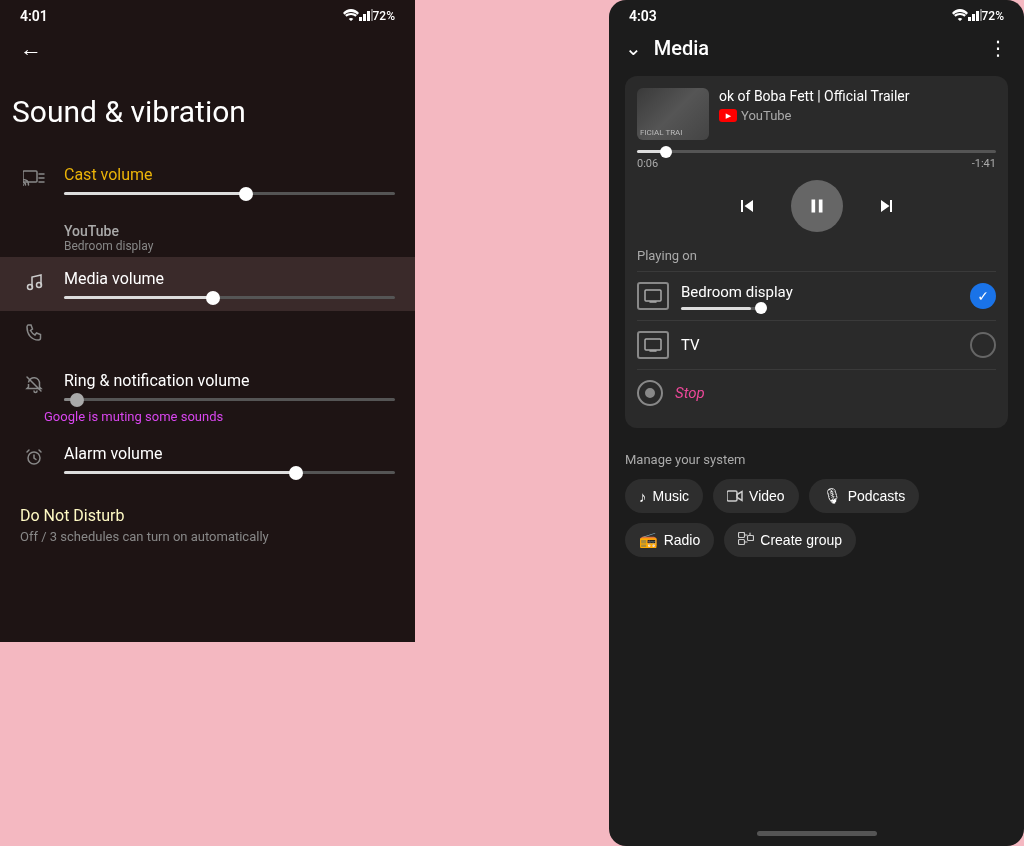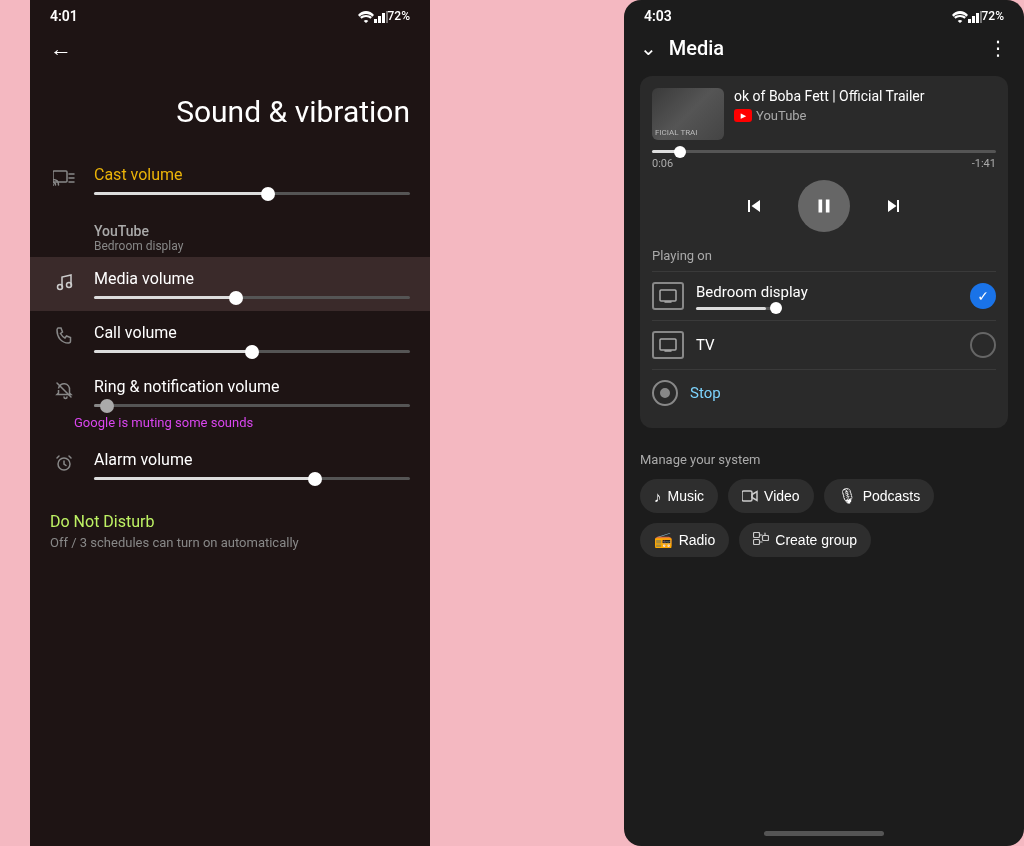--- a/index.html
+++ b/index.html
@@ -8,27 +8,26 @@
       height: 846px;
       background-color: #f4b8c1;
       display: flex;
       font-family: 'Roboto', sans-serif;
       overflow: hidden;
     }
 
     
     .phone-left {
       width: 415px;
-      height: 846px;
+      height: 642px;
       background-color: #1e1414;
       color: #fff;
       display: flex;
       flex-direction: column;
       overflow: hidden;
-      margin-left: 30px;
     }
 
     
     .phone-right {
       width: 415px;
       height: 846px;
       background-color: #1c1c1c;
       color: #fff;
       display: flex;
       flex-direction: column;
@@ -47,41 +46,40 @@
       font-weight: 500;
     }
 
     .status-bar .time {
       font-size: 14px;
       font-weight: 600;
     }
 
     .status-icons {
       display: flex;
-      align-items: flex-end;
+      align-items: flex-start;
       font-size: 12px;
     }
 
     
     .left-header {
       padding: 8px 20px 16px;
     }
 
     .back-arrow {
       font-size: 22px;
       cursor: pointer;
       color: #fff;
     }
 
     .page-title {
       font-size: 30px;
       font-weight: 400;
-      padding: 16px 20px 24px;
-      color: #fff;
-      text-align: right;
+      padding: 16px 12px 24px;
+      color: #fff;
     }
 
     .volume-item {
       padding: 12px 20px;
       display: flex;
       align-items: center;
       gap: 16px;
     }
 
     .volume-item.highlighted {
@@ -166,21 +164,21 @@
       padding: 2px 0 4px 44px;
       margin-top: -6px;
     }
 
     .dnd-section {
       padding: 20px 20px 8px;
     }
 
     .dnd-title {
       font-size: 16px;
-      color: #bef264;
+      color: #fef9c3;
       margin-bottom: 4px;
     }
 
     .dnd-sub {
       font-size: 13px;
       color: #888;
     }
 
     
     .youtube-label-section {
@@ -479,21 +477,22 @@
     .stop-inner {
       width: 10px;
       height: 10px;
       background: #888;
       border-radius: 50%;
       border: 2px solid #888;
     }
 
     .stop-label {
       font-size: 15px;
-      color: #7dd3fc;
+      color: #ec4899;
+      font-style: italic;
     }
 
     
     .manage-section {
       padding: 16px 16px 8px;
     }
 
     .manage-label {
       font-size: 13px;
       color: #aaa;
@@ -613,28 +612,20 @@
         </div>
       </div>
     </div>
   </div>
 
   <div class="volume-item">
     <div class="volume-icon">
       <svg width="20" height="20" viewBox="0 0 20 20" fill="none">
         <path d="M4 2h3l1.5 4-2 1.5a11 11 0 004.5 4.5L12.5 10l4 1.5V15c0 1-1 2-2 2C7 17 3 11 3 4c0-1.1.9-2 1-2z" stroke="#888" stroke-width="1.5" fill="none"></path>
       </svg>
-    </div>
-    <div class="volume-content">
-      <div class="volume-label">Call volume</div>
-      <div class="slider-track">
-        <div class="slider-fill" style="width:50%;">
-          <div class="slider-thumb"></div>
-        </div>
-      </div>
     </div>
   </div>
 
   <div class="volume-item">
     <div class="volume-icon">
       <svg width="20" height="20" viewBox="0 0 20 20" fill="none">
         <path d="M3 3l14 14M10 17a1.5 1.5 0 003 0" stroke="#888" stroke-width="1.5" stroke-linecap="round"></path>
         <path d="M4.5 8.5A5.5 5.5 0 0115.5 10v3l1.5 1.5H3l1.5-1.5V10" stroke="#888" stroke-width="1.5" fill="none"></path>
       </svg>
     </div>

